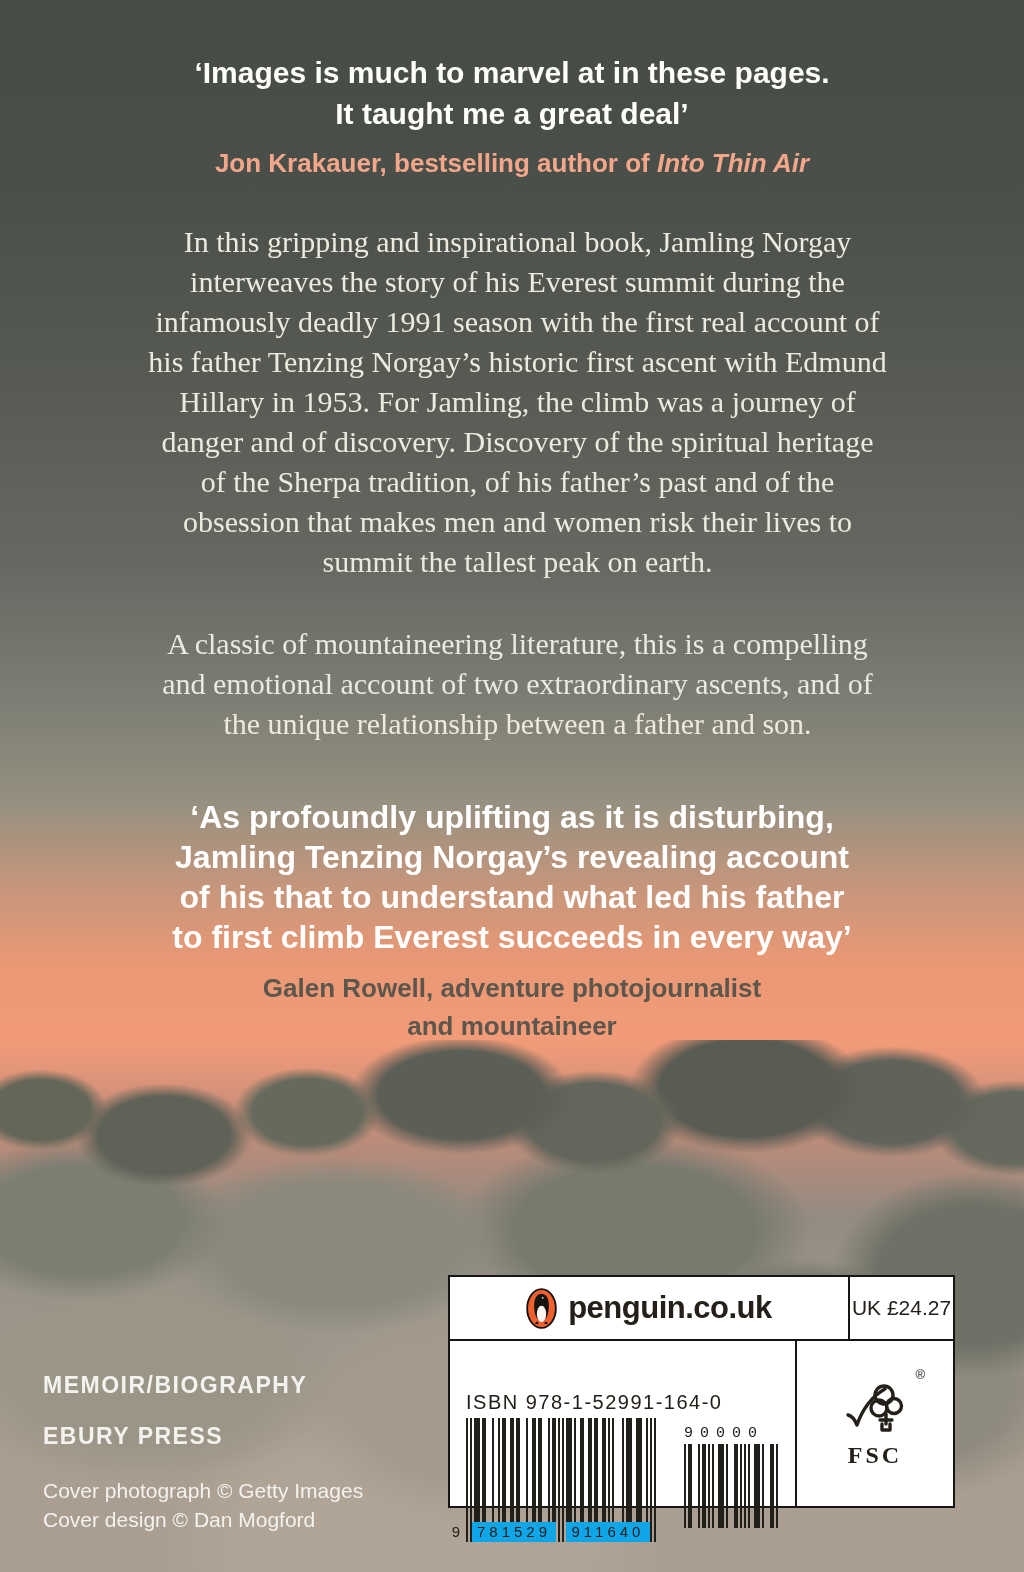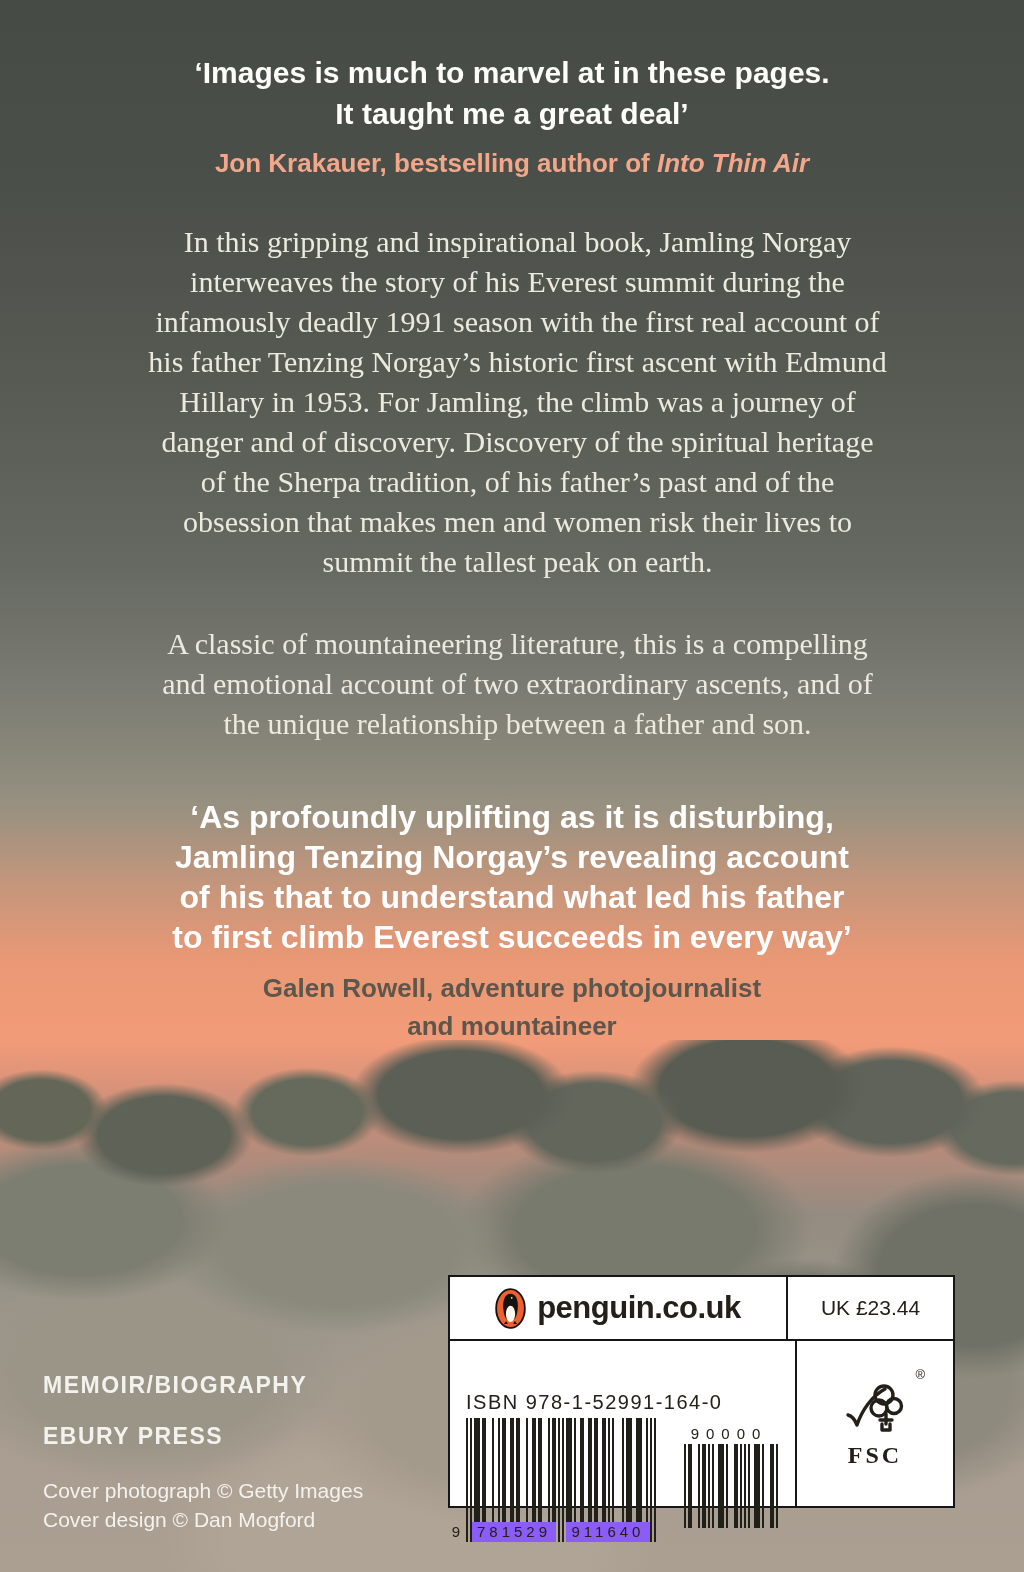--- a/index.html
+++ b/index.html
@@ -42,37 +42,37 @@
   .bottom-quote{position:absolute;left:0;right:0;top:797px;text-align:center;color:#ffffff;
     font-weight:bold;font-size:32px;line-height:40px;}
   .bq-attr{margin-top:12px;font-size:26px;line-height:38px;font-weight:600;color:#5d564c;}
   .imprint{position:absolute;left:43px;top:1372px;color:#f4f2ee;}
   .genre{font-size:23px;font-weight:600;letter-spacing:1.5px;}
   .publisher{font-size:23px;font-weight:600;letter-spacing:1.5px;margin-top:24px;}
   .credits{margin-top:26px;font-size:21px;line-height:29px;font-weight:400;}
   .bbox{position:absolute;left:448px;top:1275px;width:507px;height:233px;background:#fff;
     border:2px solid #161614;box-sizing:border-box;color:#242019;}
   .bb-top{display:flex;height:62px;border-bottom:2px solid #161614;}
-  .bb-brand{width:338px;border-right:2px solid #161614;display:flex;align-items:center;
+  .bb-brand{width:400px;border-right:2px solid #161614;display:flex;align-items:center;
     justify-content:center;gap:11px;box-sizing:border-box;}
   .bb-brand .site{font-size:31px;font-weight:bold;letter-spacing:-0.5px;}
   .bb-price{flex:1;display:flex;align-items:center;justify-content:center;font-size:21px;}
   .bb-bottom{display:flex;height:165px;}
   .bb-code{width:347px;border-right:2px solid #161614;box-sizing:border-box;padding:10px 0 0 16px;}
   .isbn{font-size:20px;letter-spacing:1.5px;margin-bottom:4px;margin-top:40px;}
   .bars-row{display:flex;align-items:flex-end;gap:28px;}
   .main-code{position:relative;width:190px;height:124px;}
   .bars{position:absolute;top:0;left:0;height:100%;font-size:0;white-space:nowrap;}
   .m{display:inline-block;width:2px;height:100%;}
   .b{background:#201f1a;}
-  .digit-group{position:absolute;bottom:0;height:20px;line-height:20px;background:#8b5cf6;
+  .digit-group{position:absolute;bottom:0;height:20px;line-height:20px;background:#0ea5e9;
     font-size:15px;letter-spacing:4px;text-align:center;}
   .g-first{left:-18px;width:16px;background:transparent;letter-spacing:0;}
   .g-left{left:6px;width:84px;} .g-right{left:100px;width:84px;}
-  .supp{width:90px;margin-bottom:14px;}
+  .supp{width:76px;margin-bottom:14px;font-family:Liberation Mono, monospace;}
   .supp-digits{font-size:15px;letter-spacing:7px;text-align:center;height:20px;line-height:20px;}
   .supp .sbars{position:relative;height:84px;font-size:0;white-space:nowrap;}
   .bb-fsc{flex:1;display:flex;flex-direction:column;align-items:center;justify-content:center;
     position:relative;}
   .fsc-reg{position:absolute;top:26px;right:28px;font-size:13px;}
   .fsc-label{font-family:"Liberation Serif",serif;font-weight:bold;font-size:24px;
     letter-spacing:3px;margin-top:2px;}
 </style>
 </head>
 <body>
@@ -131,21 +131,21 @@
         <svg width="31" height="41" viewBox="0 0 40 52">
           <ellipse cx="20" cy="26" rx="18.5" ry="25" fill="#f0602f" stroke="#16130f" stroke-width="2.4"></ellipse>
           <path d="M20 7 c-6.5 0 -9.5 7 -9.5 15.5 c0 11 3.5 20 9.5 20 c6 0 9.5 -9 9.5 -20 C29.5 14 26.5 7 20 7 z" fill="#16130f"></path>
           <ellipse cx="20" cy="33" rx="6" ry="10.5" fill="#fdf6ee"></ellipse>
           <circle cx="21.6" cy="12.2" r="1.1" fill="#fdf6ee"></circle>
           <path d="M16.8 13.5 l-4.5 1.6 l4.7 1.1 z" fill="#16130f"></path>
           <path d="M14.5 42 l-3 4 h5 z M25.5 42 l3 4 h-5 z" fill="#16130f"></path>
         </svg>
         <span class="site">penguin.co.uk</span>
       </div>
-      <div class="bb-price">UK £23.44</div>
+      <div class="bb-price">UK £24.27</div>
     </div>
     <div class="bb-bottom">
       <div class="bb-code">
         <div class="isbn">ISBN 978-1-52991-164-0</div>
         <div class="bars-row">
           <div class="main-code">
             <div class="bars" id="ean13"><span class="m b"></span><span class="m"></span><span class="m b"></span><span class="m"></span><span class="m b"></span><span class="m b"></span><span class="m b"></span><span class="m"></span><span class="m b"></span><span class="m b"></span><span class="m"></span><span class="m"></span><span class="m"></span><span class="m b"></span><span class="m"></span><span class="m"></span><span class="m b"></span><span class="m"></span><span class="m b"></span><span class="m b"></span><span class="m"></span><span class="m"></span><span class="m b"></span><span class="m b"></span><span class="m"></span><span class="m b"></span><span class="m b"></span><span class="m"></span><span class="m"></span><span class="m"></span><span class="m b"></span><span class="m"></span><span class="m"></span><span class="m b"></span><span class="m b"></span><span class="m"></span><span class="m b"></span><span class="m b"></span><span class="m"></span><span class="m"></span><span class="m"></span><span class="m b"></span><span class="m"></span><span class="m b"></span><span class="m b"></span><span class="m"></span><span class="m b"></span><span class="m"></span><span class="m b"></span><span class="m"></span><span class="m b"></span><span class="m b"></span><span class="m b"></span><span class="m"></span><span class="m b"></span><span class="m"></span><span class="m"></span><span class="m b"></span><span class="m b"></span><span class="m"></span><span class="m"></span><span class="m b"></span><span class="m b"></span><span class="m"></span><span class="m b"></span><span class="m b"></span><span class="m"></span><span class="m"></span><span class="m b"></span><span class="m b"></span><span class="m"></span><span class="m b"></span><span class="m"></span><span class="m b"></span><span class="m"></span><span class="m"></span><span class="m"></span><span class="m"></span><span class="m b"></span><span class="m"></span><span class="m b"></span><span class="m b"></span><span class="m b"></span><span class="m"></span><span class="m"></span><span class="m b"></span><span class="m b"></span><span class="m b"></span><span class="m"></span><span class="m"></span><span class="m b"></span><span class="m"></span><span class="m b"></span><span class="m"></span><span class="m b"></span></div>
             <span class="digit-group g-first">9</span>
             <span class="digit-group g-left">781529</span>
             <span class="digit-group g-right">911640</span>

